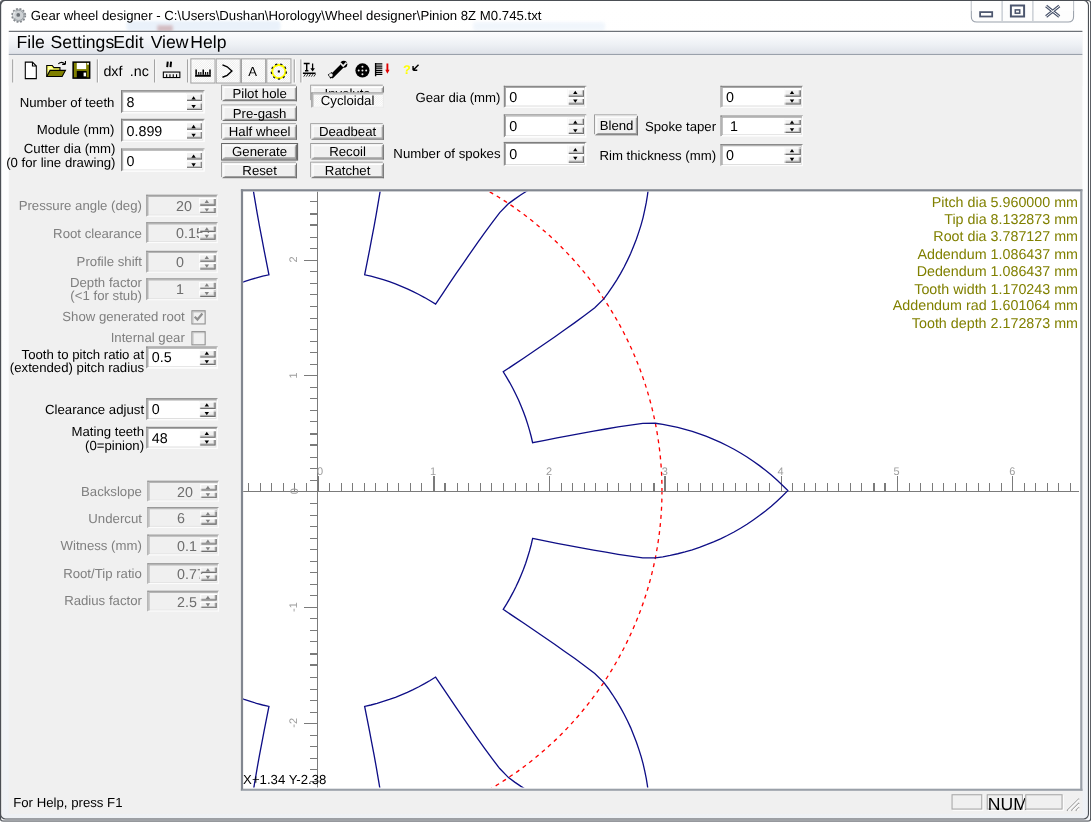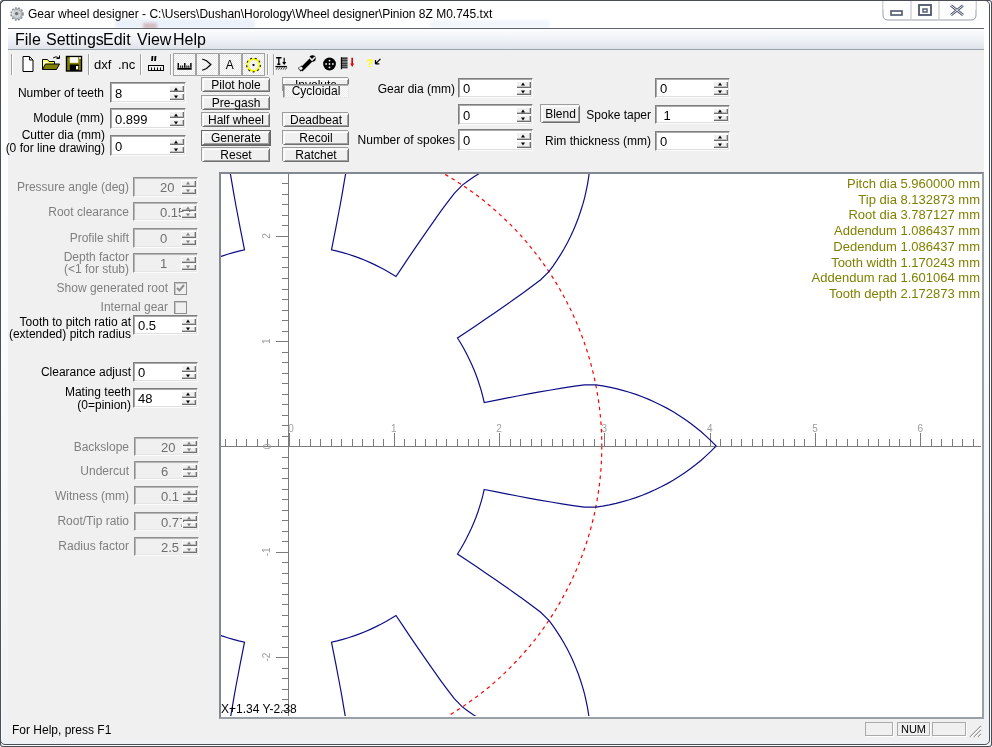--- a/index.html
+++ b/index.html
@@ -55,21 +55,21 @@
   background-image: linear-gradient(45deg,#ebebea 25%,transparent 25%,transparent 75%,#ebebea 75%),
                     linear-gradient(45deg,#ebebea 25%,transparent 25%,transparent 75%,#ebebea 75%);
   background-size:2px 2px; background-position:0 0,1px 1px; }
 #canvas { position:absolute; left:219px; top:172px; width:765px; height:547px;
   border:2px solid #828790; border-right-color:#9aa0a8; border-bottom-color:#9aa0a8; background:#fff; overflow:hidden; }
 #metrics { position:absolute; right:2px; top:2px; text-align:right; font-size:13px; line-height:15.7px; color:#808000; }
 #xy { position:absolute; left:0px; bottom:1px; font-size:12px; color:#000; }
 #statusbar { position:absolute; left:8px; top:719px; width:976px; height:21px; background:#f0f0f0; }
 #statusbar .txt { position:absolute; left:4px; top:4px; font-size:12px; color:#000; }
 .spanel { position:absolute; top:3px; height:14px; background:#f0f0f0; border:1px solid #aaa;
-  box-shadow: 1px 1px 0 #fff; font-size:11px; text-align:center; }
+  box-shadow: 1px 1px 0 #fff; font-size:16px; text-align:center; }
 #grip { position:absolute; right:2px; bottom:2px; }
 </style></head>
 <body>
 <div id="win">
  <svg id="gearico" width="16" height="16" viewBox="0 0 16 16">
    <circle cx="8" cy="8" r="6" fill="#c2c7cb" stroke="#85898e" stroke-width="1.6" stroke-dasharray="1.7,1.5"></circle>
    <circle cx="8" cy="8" r="4.6" fill="#cdd1d4" stroke="#9aa0a5" stroke-width="0.8"></circle>
    <circle cx="7.6" cy="7.6" r="1.7" fill="#6b7076"></circle>
    <path d="M5 4.5 A4.5 4.5 0 0 0 4.2 10" fill="none" stroke="#e8eaec" stroke-width="1.2"></path>
  </svg>

